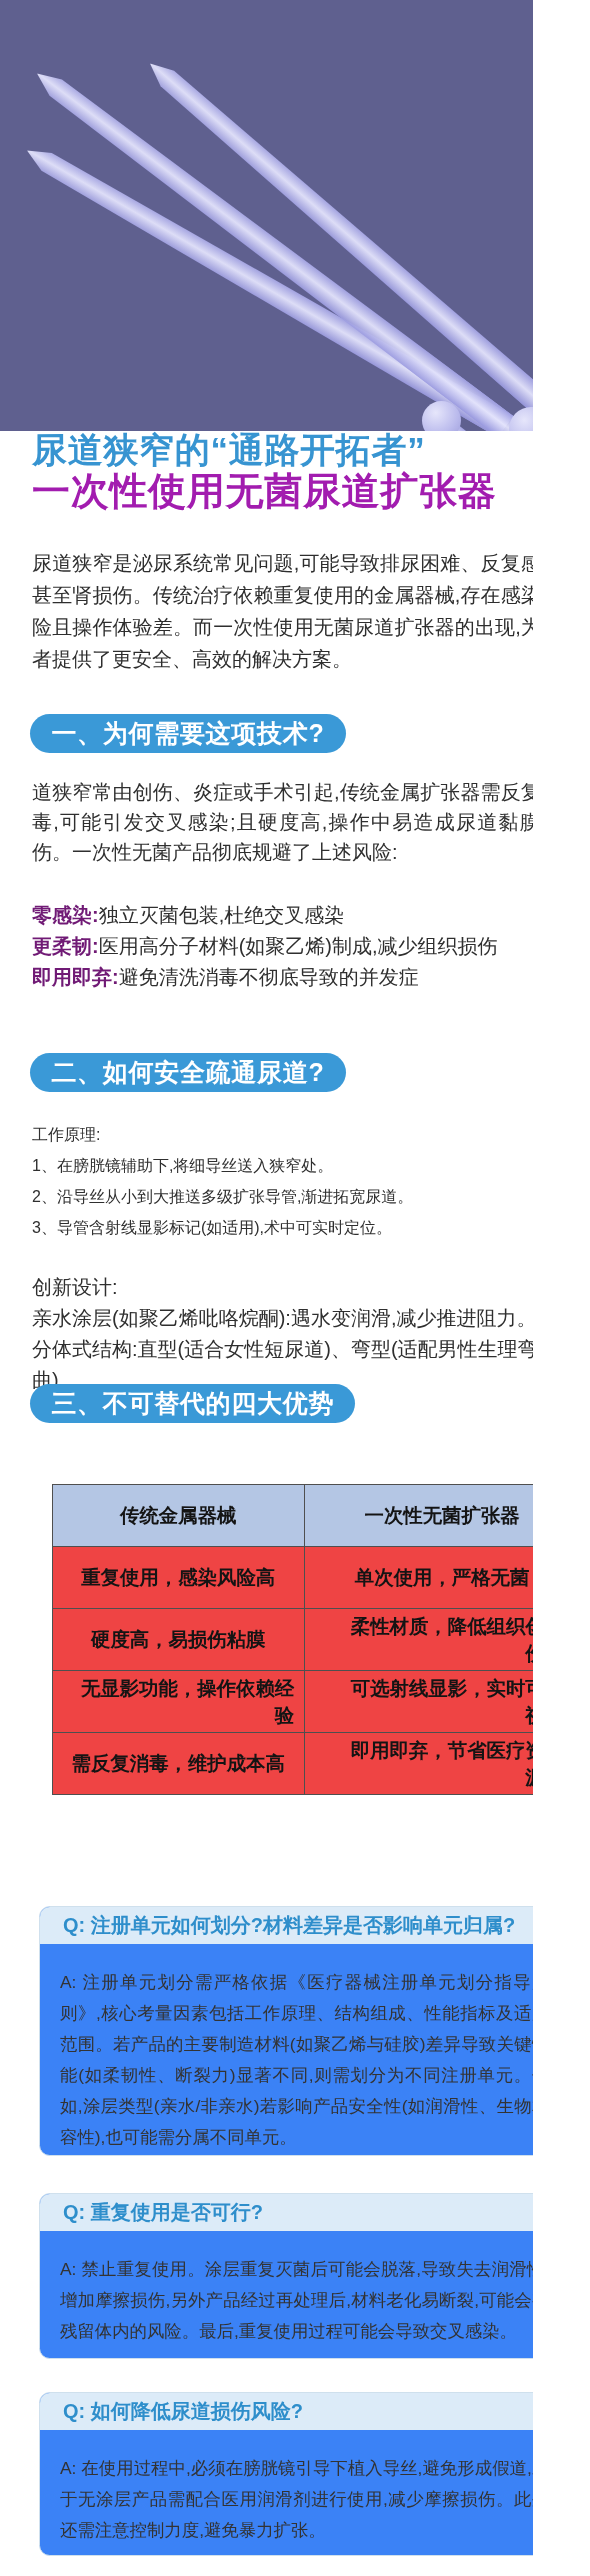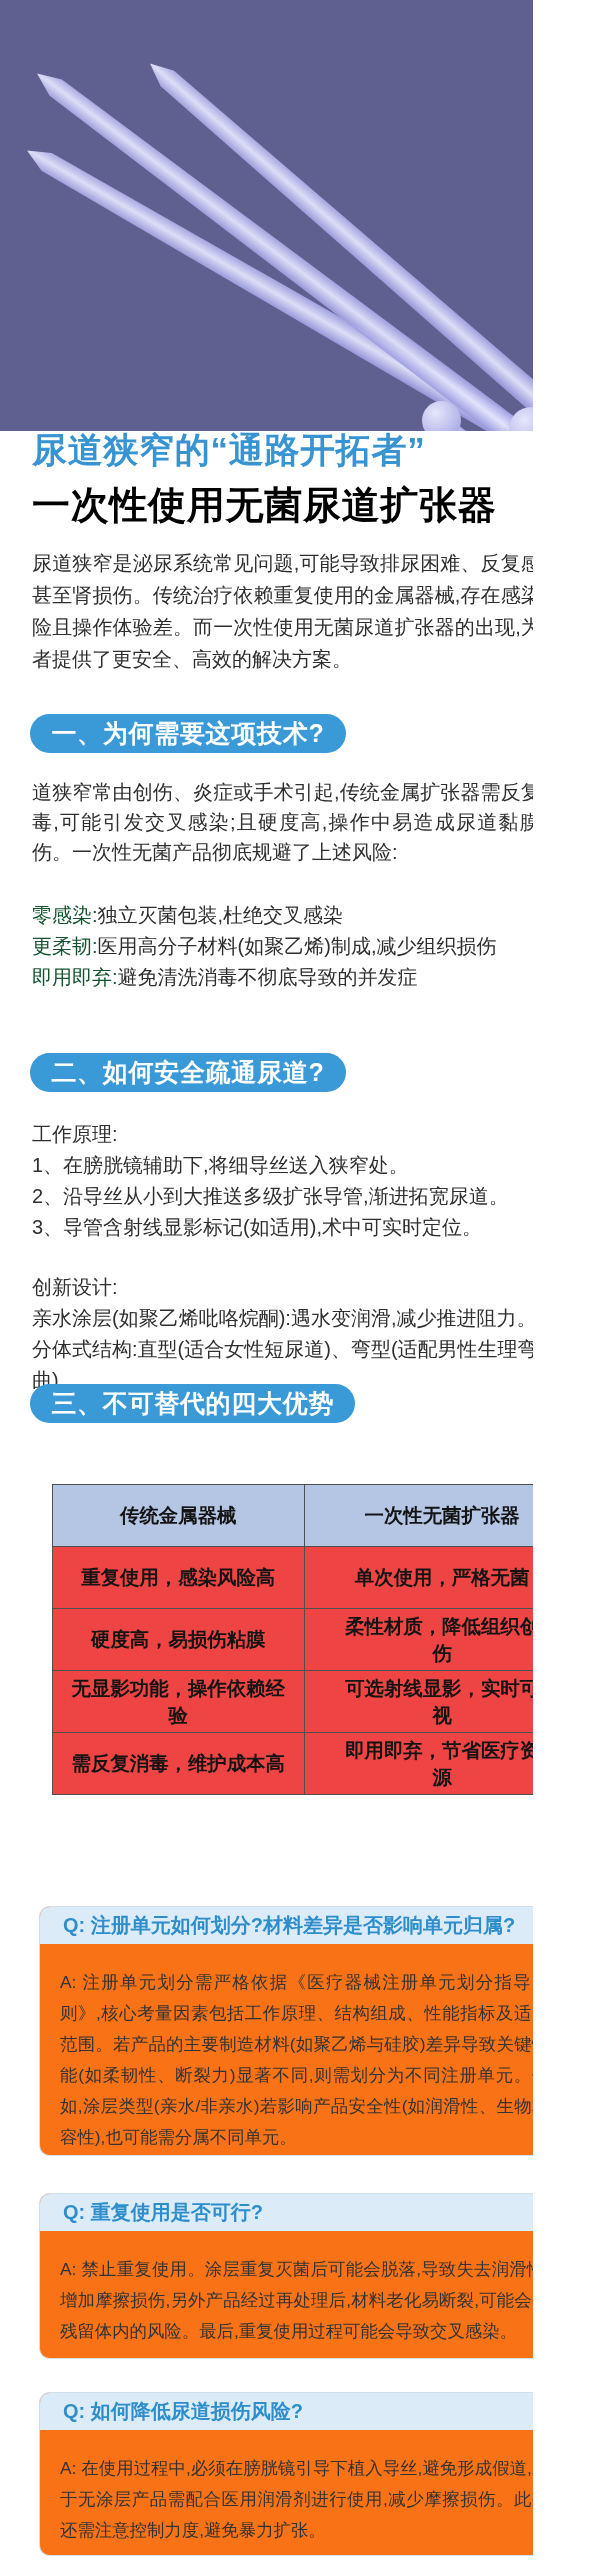--- a/index.html
+++ b/index.html
@@ -20,49 +20,49 @@
   .joint.j1{left:422px;top:401px;width:39px;height:39px;}
   .joint.j2{left:509px;top:407px;width:44px;height:44px;}
   .stub{position:absolute;height:20px;transform-origin:0 50%;border-radius:9.3px;
         background:linear-gradient(to bottom,rgba(170,170,232,.95),rgba(230,230,252,.95) 50%,rgba(160,160,225,.95));}
   .stub.s1{left:437px;top:411px;width:107px;transform:rotate(38deg);}
   .stub.s2{left:526px;top:419px;width:93px;transform:rotate(42deg);}
 
   
   .abs{position:absolute;left:32px;width:529px;}
   .title1{top:431px;font-size:35px;line-height:37px;font-weight:800;color:#3794d1;letter-spacing:0.7px;}
-  .title2{top:484px;font-size:38px;line-height:43px;font-weight:800;color:#000000;letter-spacing:0.7px;}
+  .title2{top:470px;font-size:38px;line-height:43px;font-weight:800;color:#a21caf;letter-spacing:0.7px;}
   .intro{top:547px;font-size:20px;line-height:32px;color:#2e2e2e;text-align:justify;}
 
   .pill{position:absolute;left:30px;background:#3a99d7;color:#ffffff;font-size:25px;font-weight:800;
         line-height:39px;padding:0 21.4px;border-radius:21.4px;letter-spacing:0.7px;}
   .pill.p1{top:714px;}
   .pill.p2{top:1053px;}
   .pill.p3{top:1384px;}
   .pill.p4{top:1838px;}
 
   .sec-para{font-size:20px;line-height:30px;color:#2f2f2f;text-align:justify;}
   .s1para{top:777px;}
   .bullets{top:900px;font-size:20px;line-height:31px;color:#2f2f2f;}
-  .bullets .lead{font-weight:400;color:#14532d;}
-  .s2a{top:1119px;font-size:20px;line-height:31px;color:#2f2f2f;}
+  .bullets .lead{font-weight:700;color:#701a75;}
+  .s2a{top:1119px;font-size:16px;line-height:31px;color:#2f2f2f;}
   .s2b{top:1272px;font-size:20px;line-height:31px;color:#2f2f2f;}
 
   
   .cmp{position:absolute;left:52px;top:1484px;width:503px;border:1.3px solid #4f4f4f;box-sizing:border-box;
        font-size:19.4px;font-weight:700;color:#141414;}
   .cmp .row{display:flex;}
   .cmp .cell{width:50%;box-sizing:border-box;display:flex;align-items:center;justify-content:center;
-             text-align:center;padding:0 9.3px;}
+             text-align:right;padding:0 9.3px;}
   .cmp .cell+ .cell{border-left:1.3px solid #4f4f4f;padding-left:35px;}
   .cmp .head{height:61px;background:#b4c6e4;}
   .cmp .body{height:62px;border-top:1.3px solid #4f4f4f;background:#ef4444;}
 
   
-  .card{position:absolute;left:39px;width:530px;box-sizing:border-box;background:#f97316;
+  .card{position:absolute;left:39px;width:530px;box-sizing:border-box;background:#3b82f6;
         border:1.3px solid #cfe0ed;border-radius:10.7px;overflow:hidden;}
   .card.c1{top:1906px;height:250px;}
   .card.c2{top:2193px;height:166px;}
   .card.c3{top:2392px;height:164px;}
   .qa-strip{background:#dcebf8;line-height:37px;height:37px;padding:0 13.4px 0 23px;
             font-size:20px;font-weight:800;color:#2e8ecb;white-space:nowrap;overflow:hidden;}
   .qa-body{padding:23px 18.7px 0 20px;font-size:17.4px;line-height:31px;color:#333333;text-align:justify;}
 </style>
 </head>
 <body>

